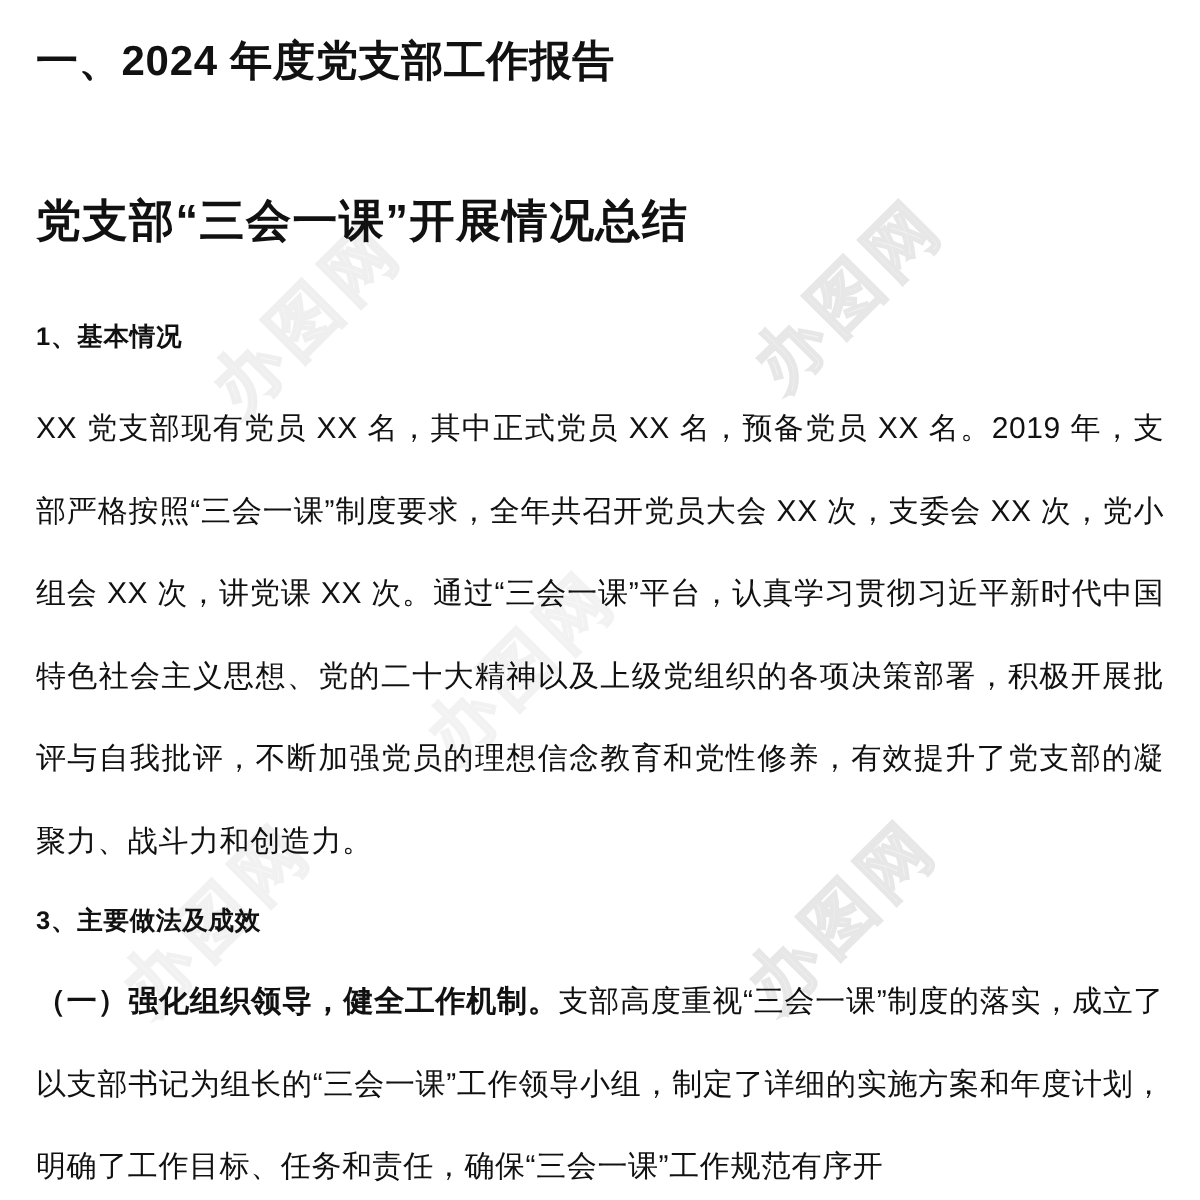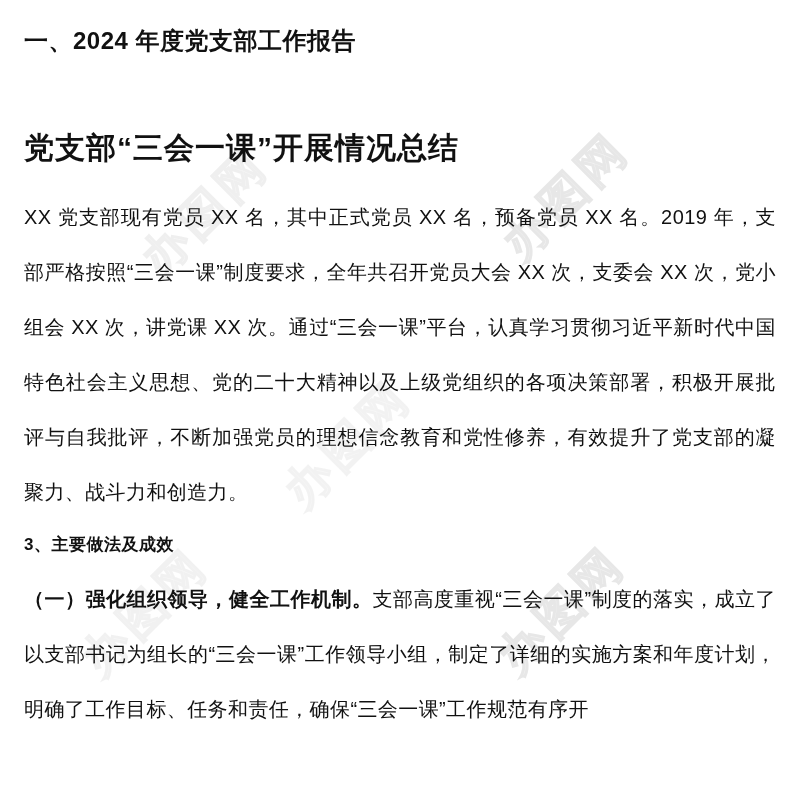--- a/index.html
+++ b/index.html
@@ -33,21 +33,21 @@
   
   .doc {
     position: absolute;
     left: 0; top: 0;
     width: 800px; height: 800px;
     padding: 18px 24px;
     box-sizing: border-box;
     z-index: 1;
   }
   .doc-title {
-    font-size: 24px;
+    font-size: 28px;
     line-height: 30px;
     font-weight: 700;
     margin: 8px 0 0 0;
     letter-spacing: 0.5px;
   }
   .doc-heading {
     font-size: 30px;
     line-height: 40px;
     font-weight: 800;
     margin: 72px 0 0 0;
@@ -80,19 +80,20 @@
 <div class="wm wm-b">办图网</div>
 <div class="wm wm-c">办图网</div>
 <div class="wm wm-d">办图网</div>
 <div class="wm wm-e">办图网</div>
 
 <div class="doc">
   <h3 class="doc-title">一、2024 年度党支部工作报告</h3>
 
   <h1 class="doc-heading">党支部“三会一课”开展情况总结</h1>
 
+  <div class="sec-label first">1、基本情况</div>
 
   <p class="body-para p1">XX 党支部现有党员 XX 名，其中正式党员 XX 名，预备党员 XX 名。2019 年，支部严格按照“三会一课”制度要求，全年共召开党员大会 XX 次，支委会 XX 次，党小组会 XX 次，讲党课 XX 次。通过“三会一课”平台，认真学习贯彻习近平新时代中国特色社会主义思想、党的二十大精神以及上级党组织的各项决策部署，积极开展批评与自我批评，不断加强党员的理想信念教育和党性修养，有效提升了党支部的凝聚力、战斗力和创造力。</p>
 
   <div class="sec-label second">3、主要做法及成效</div>
 
   <p class="body-para p2"><span class="lead-bold">（一）强化组织领导，健全工作机制。</span><span>支部高度重视“三会一课”制度的落实，成立了以支部书记为组长的“三会一课”工作领导小组，制定了详细的实施方案和年度计划，明确了工作目标、任务和责任，确保“三会一课”工作规范有序开</span></p>
 </div>
 
 </body></html>

